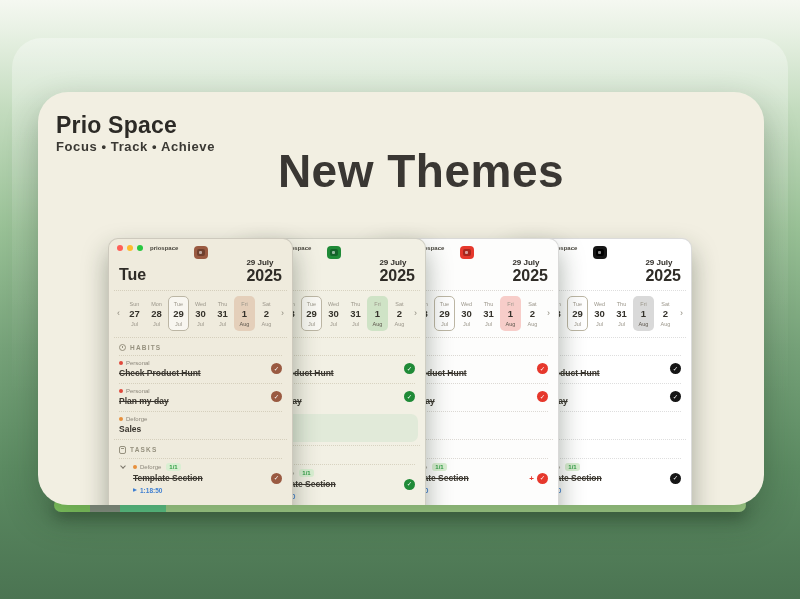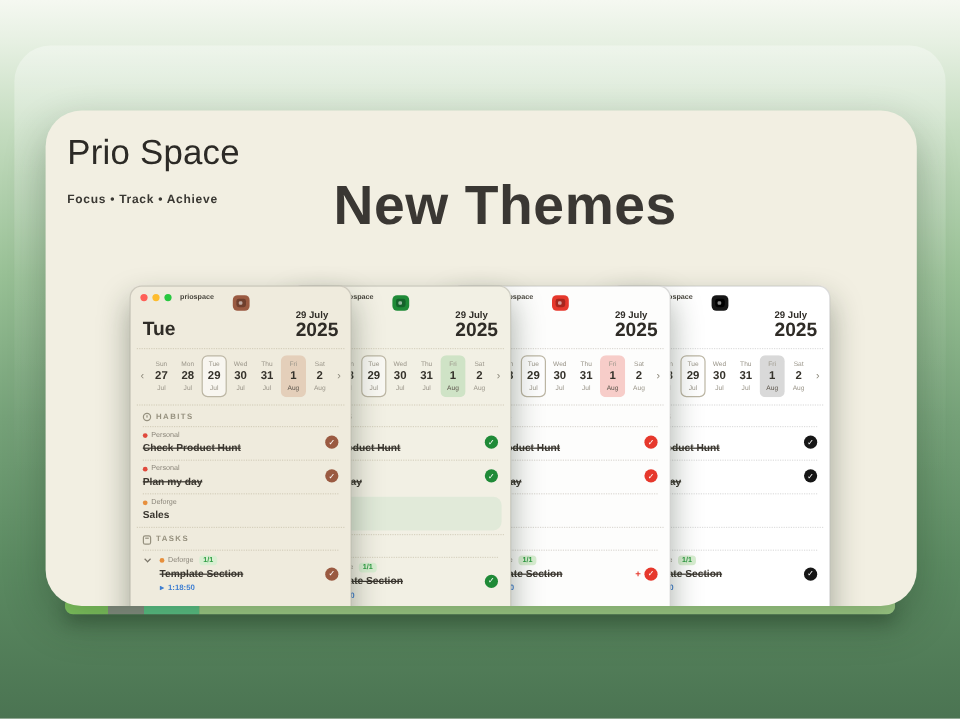--- a/index.html
+++ b/index.html
@@ -12,22 +12,22 @@
   
   .rim { position:absolute; left:54px; top:498px; width:692px; height:14px; border-radius:8px;
     display:flex; overflow:hidden; box-shadow:0 6px 14px rgba(20,40,20,.35); }
   .rim > div:last-child { flex:1; }
 
   
   .card { position:absolute; left:38px; top:92px; width:726px; height:413px; border-radius:30px;
     background:#f2efe2; overflow:hidden; box-shadow:0 14px 34px rgba(25,45,25,.30); }
 
   .logo { position:absolute; left:18px; top:20px; }
-  .logo-title { font-size:29px; font-weight:normal; color:#2c2a26; letter-spacing:.2px; }
-  .logo-tag { font-size:10px; font-weight:bold; color:#3a3833; margin-top:16px; letter-spacing:.6px; }
+  .logo-title { font-size:23px; font-weight:bold; color:#2c2a26; letter-spacing:.2px; }
+  .logo-tag { font-size:13px; font-weight:bold; color:#3a3833; margin-top:0; letter-spacing:.6px; }
   .heading { position:absolute; left:0; right:0; top:52px; text-align:center;
     font-size:46px; font-weight:bold; color:#3a3733; letter-spacing:.5px;padding-left:40px; }
 
   
   .win { position:absolute; width:185px; height:320px; border-radius:10px; top:146px;
     background:var(--panel-bg); border:1px solid rgba(0,0,0,.14);
     box-shadow:0 12px 26px rgba(30,45,30,.38); font-size:8px; color:#35322c; }
   .titlebar { display:flex; align-items:center; gap:4px; padding:6px 8px 2px 8px; position:relative; }
   .tl { width:6px; height:6px; border-radius:50%; display:inline-block; }
   .tb-title { font-size:6px; font-weight:bold; color:#47443c; margin-left:3px; }

